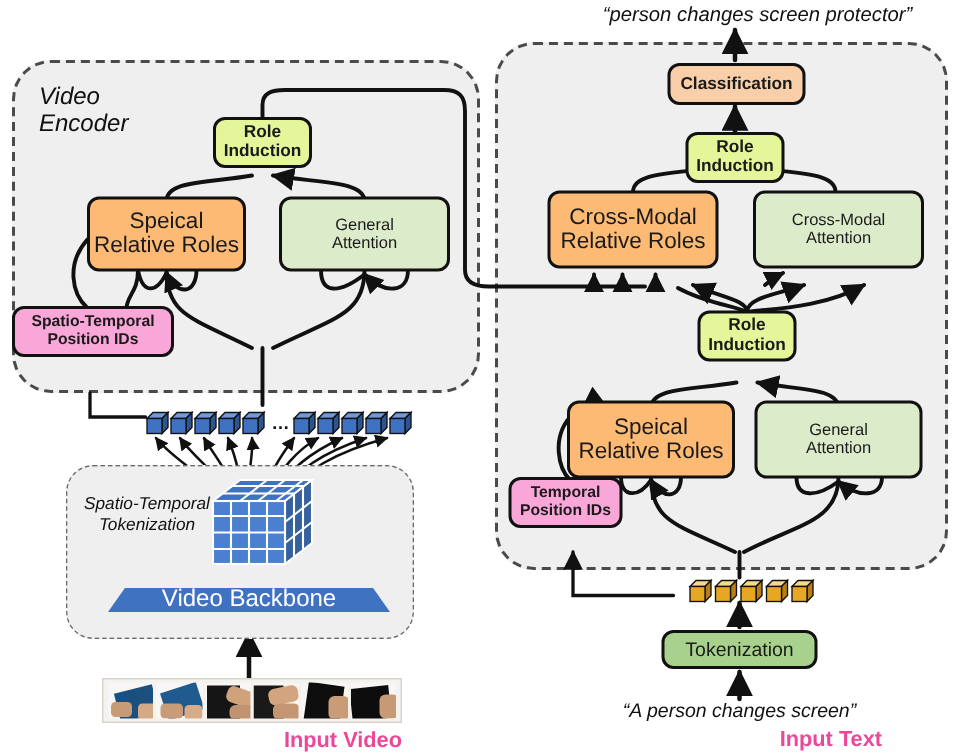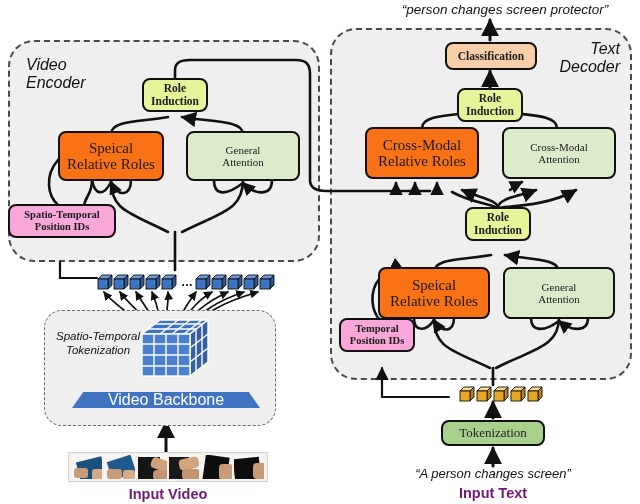--- a/index.html
+++ b/index.html
@@ -52,42 +52,41 @@
   .node {
     border: 2.2px solid #111;
     border-radius: 8px;
     display: flex;
     align-items: center;
     justify-content: center;
     text-align: center;
     line-height: 1.1;
     color: #1a1a1a;
     white-space: pre-line;
-    font-family: Liberation Serif, serif;
   }
   .node.green-yellow { background: #e4f59a; font-weight: bold; font-size: 11.5px; }
-  .node.blue   { background: #f97316; font-size: 15px; }
+  .node.blue   { background: #fdba74; font-size: 15px; }
   .node.green  { background: #dcecca; font-size: 11px; }
   .node.pink   { background: #f9a7d8; font-weight: bold; font-size: 10.5px; }
   .node.orange { background: #f8cfa8; font-weight: bold; font-size: 11.5px; }
   .node.tok    { background: #a9d18e; font-size: 13px; }
 
   
   .caption-italic {
     font-style: italic;
     font-size: 13.5px;
     color: #111;
     text-align: center;
     white-space: nowrap;
   }
   .caption-bold {
     font-weight: bold;
     font-size: 14.5px;
-    color: #701a75;
-    text-align: center;
+    color: #ec4899;
+    text-align: right;
     white-space: nowrap;
   }
 
   
   .backbone {
     background: #3f72c1;
     color: #ffffff;
     font-size: 16px;
     display: flex;
     align-items: center;
@@ -120,22 +119,20 @@
 
 <div id="stage">
 
   <div class="abs caption-italic" style="left:380px; top:2px; width:250px;">“person changes screen protector”</div>
 
   <div class="abs module" style="left:8px; top:40px; width:312px; height:222px;"></div>
   <div class="abs module-label" style="left:26px; top:56px; width:110px;">Video
 Encoder</div>
 
   <div class="abs module" style="left:330px; top:28px; width:302px; height:352px;"></div>
-  <div class="abs module-label right" style="left:500px; top:40px; width:120px;">Text
-Decoder</div>
 
   <svg class="abs" style="left:0; top:0; width:640px; height:504px;">
     <defs>
       <marker id="ah" markerWidth="7" markerHeight="7" refX="5.4" refY="3" orient="auto">
         <path d="M0,0 L6,3 L0,6 z" fill="#111"></path>
       </marker>
       <marker id="ahs" markerWidth="6" markerHeight="6" refX="4.6" refY="2.6" orient="auto">
         <path d="M0,0 L5.2,2.6 L0,5.2 z" fill="#111"></path>
       </marker>
     </defs>

